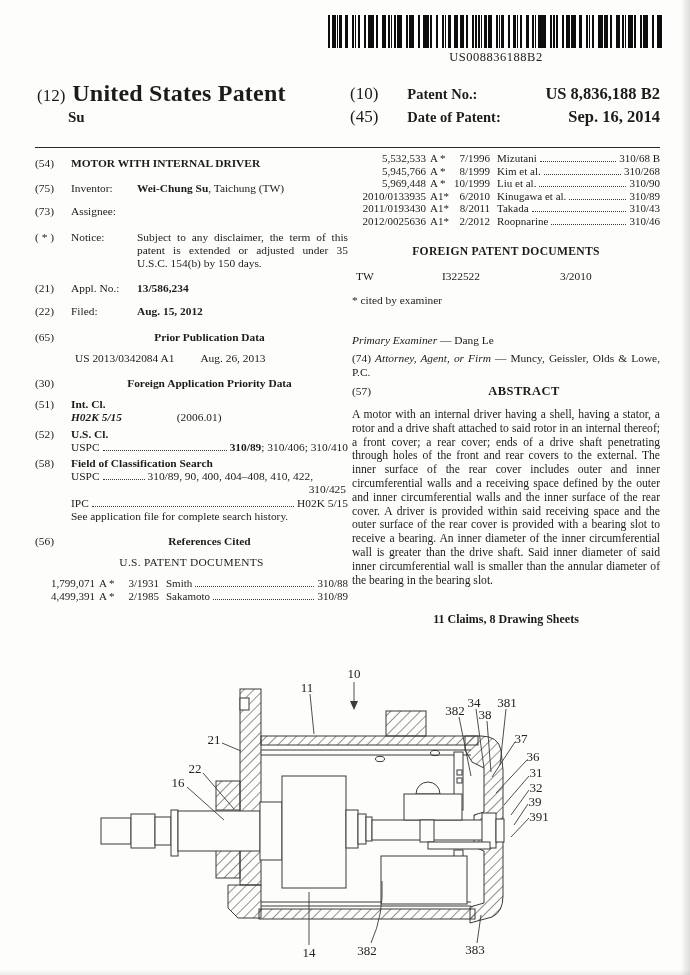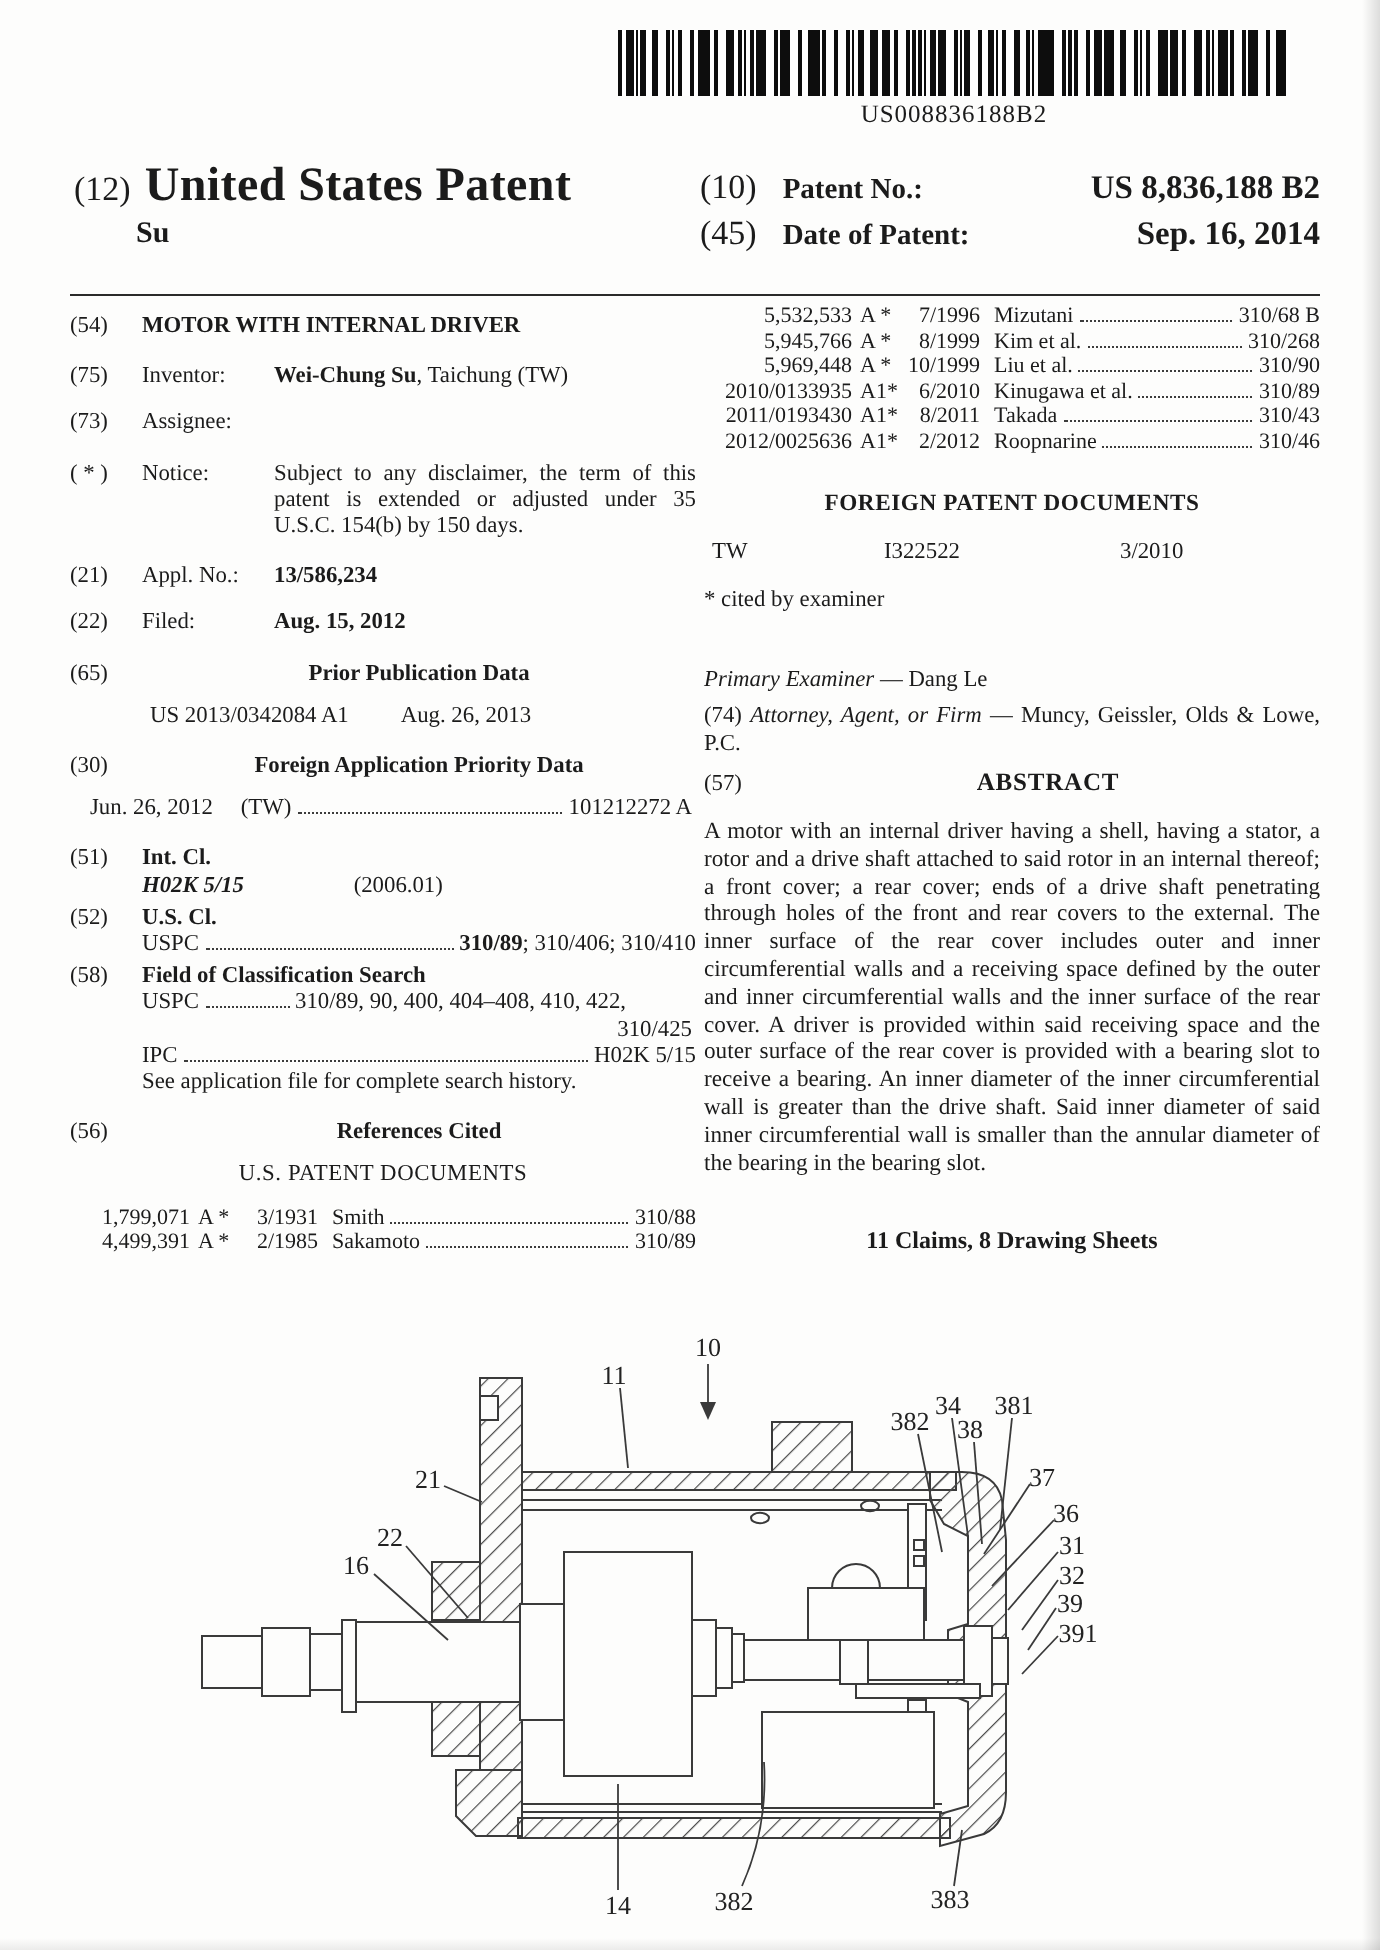--- a/index.html
+++ b/index.html
@@ -15,41 +15,41 @@
     background:linear-gradient(90deg, rgba(0,0,0,0) 0%, rgba(0,0,0,0.13) 100%);
     pointer-events:none;
   }
   .page::before{
     content:""; position:absolute; left:0; right:0; bottom:0; height:6px;
     background:linear-gradient(180deg, rgba(0,0,0,0) 0%, rgba(0,0,0,0.07) 100%);
     pointer-events:none;
   }
 
   
-  .barcode-wrap { position:absolute; top:15px; left:309px; width:336px; text-align:center; }
+  .barcode-wrap { position:absolute; top:15px; left:328px; width:336px; text-align:center; }
   .barcode {
     height:33px; width:100%;
     background-color:#fff;
     background-image:
       repeating-linear-gradient(90deg,#0d0d0d 0 2px,transparent 2px 6px),
       repeating-linear-gradient(90deg,#0d0d0d 0 1px,transparent 1px 9px),
       repeating-linear-gradient(90deg,transparent 0 4px,#0d0d0d 4px 6px,transparent 6px 13px),
       repeating-linear-gradient(90deg,transparent 0 11px,#0d0d0d 11px 14px,transparent 14px 29px);
   }
   .barcode-text { font-size:12.5px; letter-spacing:0.5px; margin-top:2px; }
 
   
   .header { position:absolute; top:80px; left:35px; width:625px; display:flex; justify-content:space-between; }
   .h-left { padding-left:2px; }
   .h-title-row { display:flex; align-items:baseline; }
   .h-code { font-size:17px; margin-right:7px; }
   .h-title { font-size:24px; font-weight:bold; letter-spacing:0.2px; }
   .h-surname { font-size:15px; font-weight:bold; margin:2px 0 0 31px; }
   .h-right { width:310px; padding-top:4px; }
-  .h-right-row { display:flex; align-items:baseline; margin-bottom:3px; }
+  .h-right-row { display:flex; align-items:baseline; margin-bottom:3px;gap:16px; }
   .h-right-label { font-size:14.5px; font-weight:bold; margin-left:6px; }
   .h-right-val { flex:1; text-align:right; font-size:16.5px; font-weight:bold; white-space:nowrap; }
   .hrule { position:absolute; top:147px; left:35px; width:625px; border-top:1.6px solid #2a2a2a; }
 
   
   .col { position:absolute; font-size:11.4px; line-height:13.2px; }
   .col-left  { top:157px; left:35px;  width:313px; }
   .col-right { top:152px; left:352px; width:308px; }
 
   .f { display:flex; align-items:baseline; }
@@ -172,26 +172,20 @@
       <span class="cnt b ctr">Prior Publication Data</span>
     </div>
     <div class="f mb12" style="padding-left:40px">
       <span>US 2013/0342084 A1</span>
       <span style="margin-left:26px">Aug. 26, 2013</span>
     </div>
 
     <div class="f mb8">
       <span class="code">(30)</span>
       <span class="cnt b ctr">Foreign Application Priority Data</span>
-    </div>
-    <div class="prio-row mb12">
-      <span>Jun. 26, 2012</span>
-      <span class="prio-cty">(TW)</span>
-      <span class="leader"></span>
-      <span>101212272 A</span>
     </div>
 
     <div class="f">
       <span class="code">(51)</span>
       <span class="cnt b">Int. Cl.</span>
     </div>
     <div class="indent mb3">
       <span class="b ital">H02K 5/15</span>
       <span style="margin-left:52px">(2006.01)</span>
     </div>

